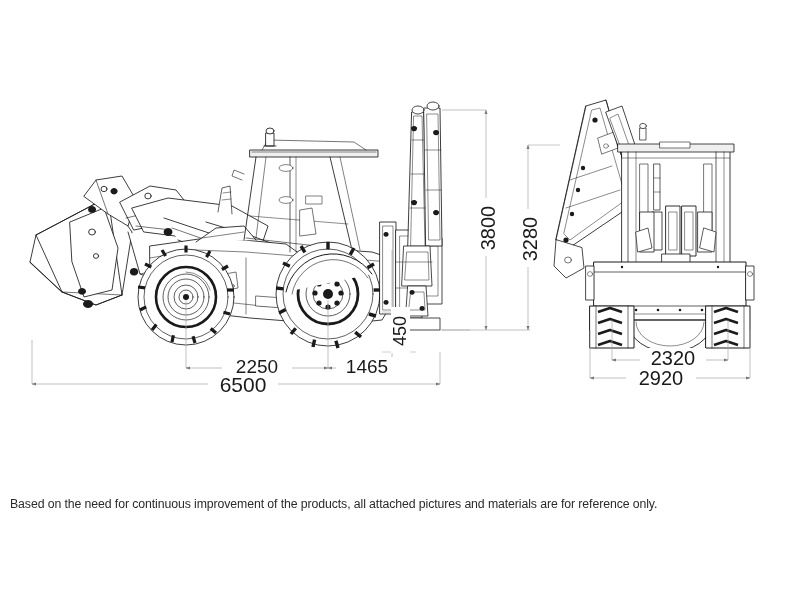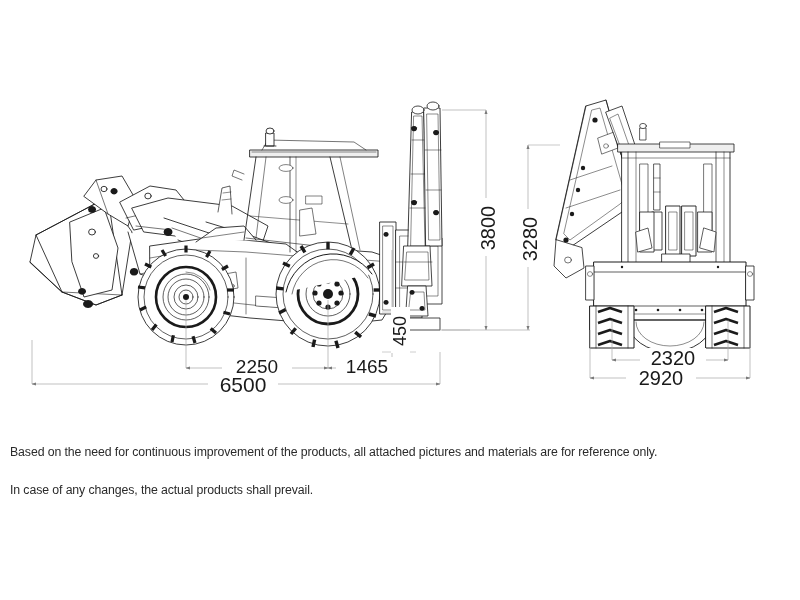--- a/index.html
+++ b/index.html
@@ -23,21 +23,21 @@
     height: 600px;
   }
   #drawing-svg {
     display: block;
     width: 800px;
     height: 600px;
   }
   .disclaimer {
     position: absolute;
     left: 10px;
-    top: 424px;
+    top: 476px;
     width: 700px;
     font-size: 12.3px;
     line-height: 19px;
     color: #2b2b2b;
     letter-spacing: -0.1px;
     white-space: pre-line;
   }
   .disclaimer .line {
     display: block;
   }
@@ -456,14 +456,13 @@
       <text x="673" y="365" font-size="20" text-anchor="middle">2320</text>
 
       <rect x="626" y="367" width="70" height="23" fill="#ffffff"></rect>
       <text x="661" y="385" font-size="20" text-anchor="middle">2920</text>
     </g>
   </svg>
 </div>
 
 <div class="disclaimer">
   <span class="line">Based on the need for continuous improvement of the products, all attached pictures and materials are for reference only.</span>
-  <span class="line">In case of any changes, the actual products shall prevail.</span>
 </div>
 
 </body></html>

